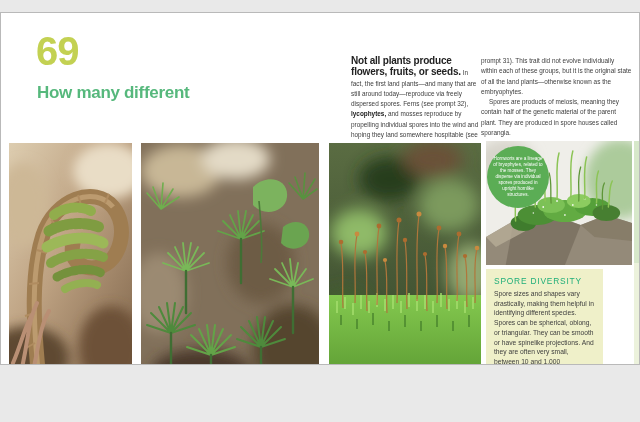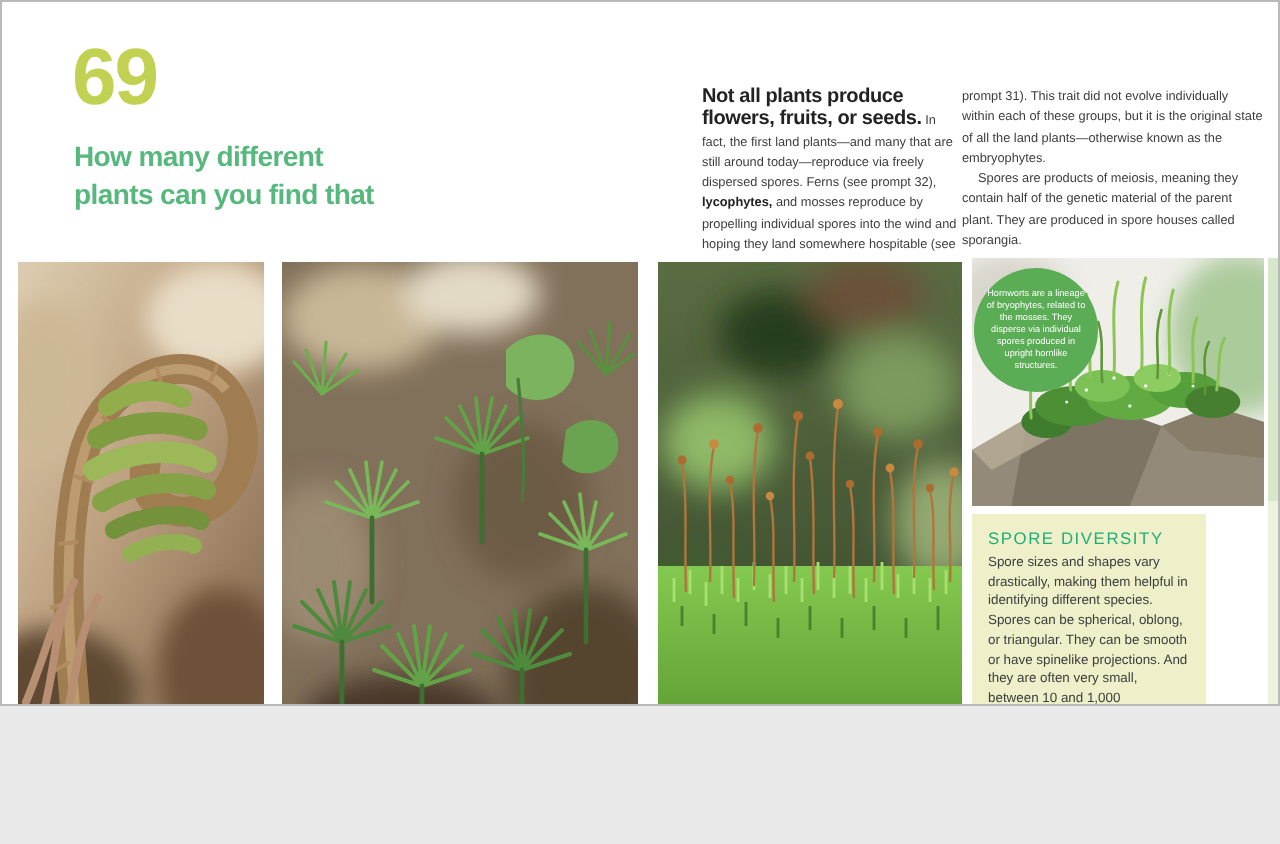--- a/index.html
+++ b/index.html
@@ -1,24 +1,24 @@
 <!DOCTYPE html>
 <html style="--num-green: #c3d152; --title-green: #56b87c; --section-green: #1fae79; --callout-green: #5bad55; --caption-bg: #eff0c9; --edge-strip: #d7e8ca;"><head>
 <meta charset="utf-8">
 <style>
   html,body{margin:0;padding:0;background:#e9e9e9;}
   .page{
     position:relative;width:640px;height:353px;background:#ffffff;
     font-family:"Liberation Sans",sans-serif;overflow:hidden;
-    border:1px solid #b9b9b9;box-sizing:border-box;margin:0 auto;padding-left:43px;
+    border:1px solid #b9b9b9;box-sizing:border-box;margin:12px auto;padding-left:43px;
   }
   
   .prompt-num{position:absolute;left:35px;top:16px;font-size:40px;font-weight:bold;
     letter-spacing:-1px;color:var(--num-green,#c3d152);line-height:44px;}
-  .title{position:absolute;left:36px;top:59px;font-size:14px;font-weight:bold;
+  .title{position:absolute;left:36px;top:59px;font-size:17px;font-weight:bold;
     color:var(--title-green,#56b87c);line-height:19px;letter-spacing:-0.3px;white-space:nowrap;}
   .title span{display:block;}
   
   .col{position:absolute;top:43px;font-size:6.4px;line-height:10.3px;color:#3d3d3d;margin:0;}
   .col1{left:350px;width:128px;}
   .col2{left:480px;width:151px;}
   .lead{font-size:10px;font-weight:bold;color:#222;letter-spacing:-0.2px;}
   .col b{color:#222;}
   .col .p2{margin:0;text-indent:8px;}
   
@@ -56,21 +56,20 @@
   .page-num{position:absolute;left:617px;top:399px;font-size:13px;color:#9a9a9a;}
 </style>
 </head>
 <body>
 
 <div class="page">
 
   <div class="prompt-num">69</div>
   <h1 class="title">
     <span>How many different</span>
-    <span>plants can you find that</span>
   </h1>
 
   <p class="col col1"><span class="lead">Not all plants produce flowers, fruits, or seeds.</span><span> In fact, the first land plants—and many that are still around today—reproduce via freely dispersed spores. Ferns (see prompt 32), </span><b>lycophytes,</b><span> and mosses reproduce by propelling individual spores into the wind and hoping they land somewhere hospitable (see</span></p>
   <div class="col col2">
     <p style="margin:0">prompt 31). This trait did not evolve individually within each of these groups, but it is the original state of all the land plants—otherwise known as the embryophytes.</p>
     <p class="p2">Spores are products of meiosis, meaning they contain half of the genetic material of the parent plant. They are produced in spore houses called sporangia.</p>
   </div>
 
   <div class="photo photo1">
     <svg viewBox="0 0 123 237" preserveAspectRatio="none">

